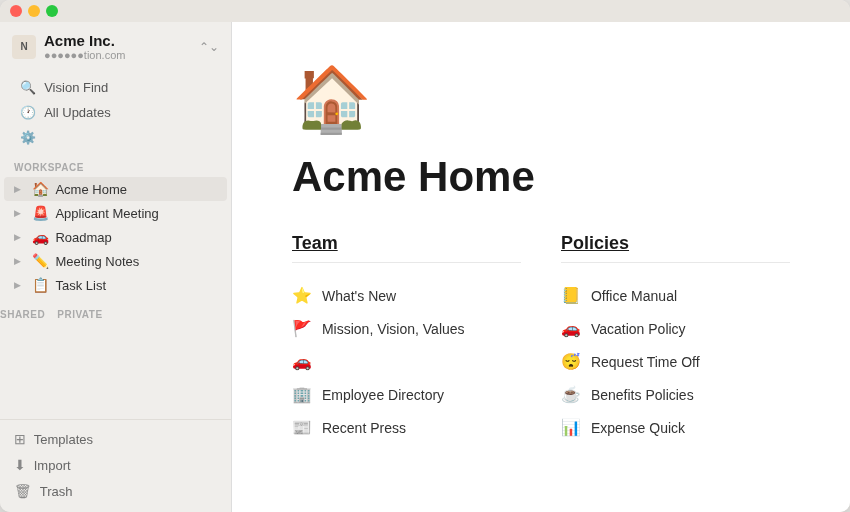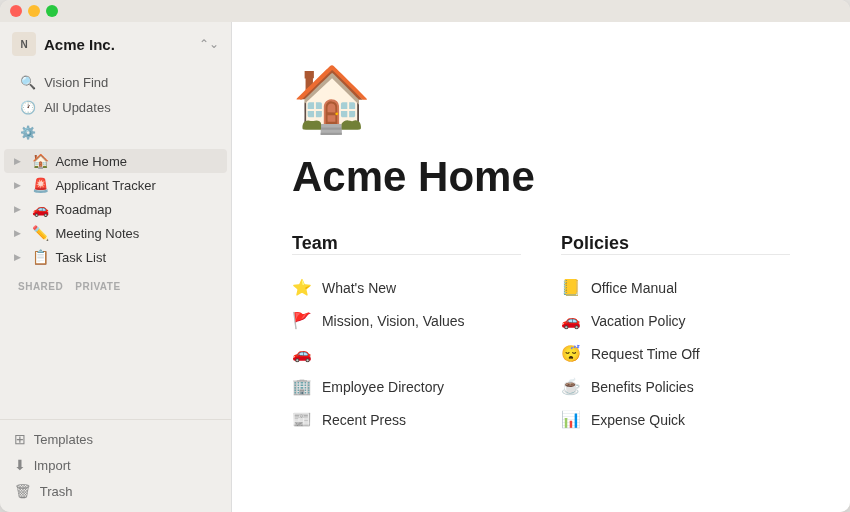--- a/index.html
+++ b/index.html
@@ -191,21 +191,23 @@
       display: grid;
       grid-template-columns: 1fr 1fr;
       gap: 40px;
     }
 
     .content-section h2 {
       font-size: 18px;
       font-weight: 600;
       color: #1a1a1a;
       margin-bottom: 16px;
+      padding-bottom: 8px;
       border-bottom: 1px solid #e8e8e8;
+      text-decoration: underline;
     }
 
     .content-section ul {
       list-style: none;
     }
 
     .content-section li {
       display: flex;
       align-items: center;
       gap: 10px;
@@ -213,21 +215,21 @@
       font-size: 14px;
       color: #333;
       cursor: pointer;
     }
 
     .list-emoji { font-size: 16px; }
 
     .shared-private {
       display: flex;
       gap: 12px;
-      padding: 4px 18px;
+      padding: 4px 0;
     }
   </style>
 </head>
 <body>
 
 <div class="window">
   <div class="title-bar">
     <span class="traffic-light tl-close"></span>
     <span class="traffic-light tl-minimize"></span>
     <span class="traffic-light tl-maximize"></span>
@@ -236,49 +238,51 @@
   <div class="app-body">
 
     <div class="sidebar">
 
       <div class="sidebar-account">
         <div class="acme-logo">
           <span>N</span>
         </div>
         <div class="account-info">
           <div class="account-name">Acme Inc.</div>
+          <div class="account-email">●●●●●●tion.com</div>
         </div>
         <span class="account-chevron">⌃⌄</span>
       </div>
 
       <div class="sidebar-nav">
         <div class="sidebar-nav-item">
           <span class="nav-icon">🔍</span>
           <span>Vision Find</span>
         </div>
         <div class="sidebar-nav-item">
           <span class="nav-icon">🕐</span>
           <span>All Updates</span>
         </div>
         <div class="sidebar-nav-item">
           <span class="nav-icon">⚙️</span>
         </div>
       </div>
 
+      <div class="section-label">WORKSPACE</div>
 
       <div>
         <div class="workspace-item active">
           <span class="workspace-item-chevron">▶</span>
           <span class="item-emoji">🏠</span>
           <span>Acme Home</span>
         </div>
         <div class="workspace-item">
           <span class="workspace-item-chevron">▶</span>
           <span class="item-emoji">🚨</span>
-          <span>Applicant Tracker</span>
+          <span>Applicant Meeting</span>
         </div>
         <div class="workspace-item">
           <span class="workspace-item-chevron">▶</span>
           <span class="item-emoji">🚗</span>
           <span>Roadmap</span>
         </div>
         <div class="workspace-item">
           <span class="workspace-item-chevron">▶</span>
           <span class="item-emoji">✏️</span>
           <span>Meeting Notes</span>

